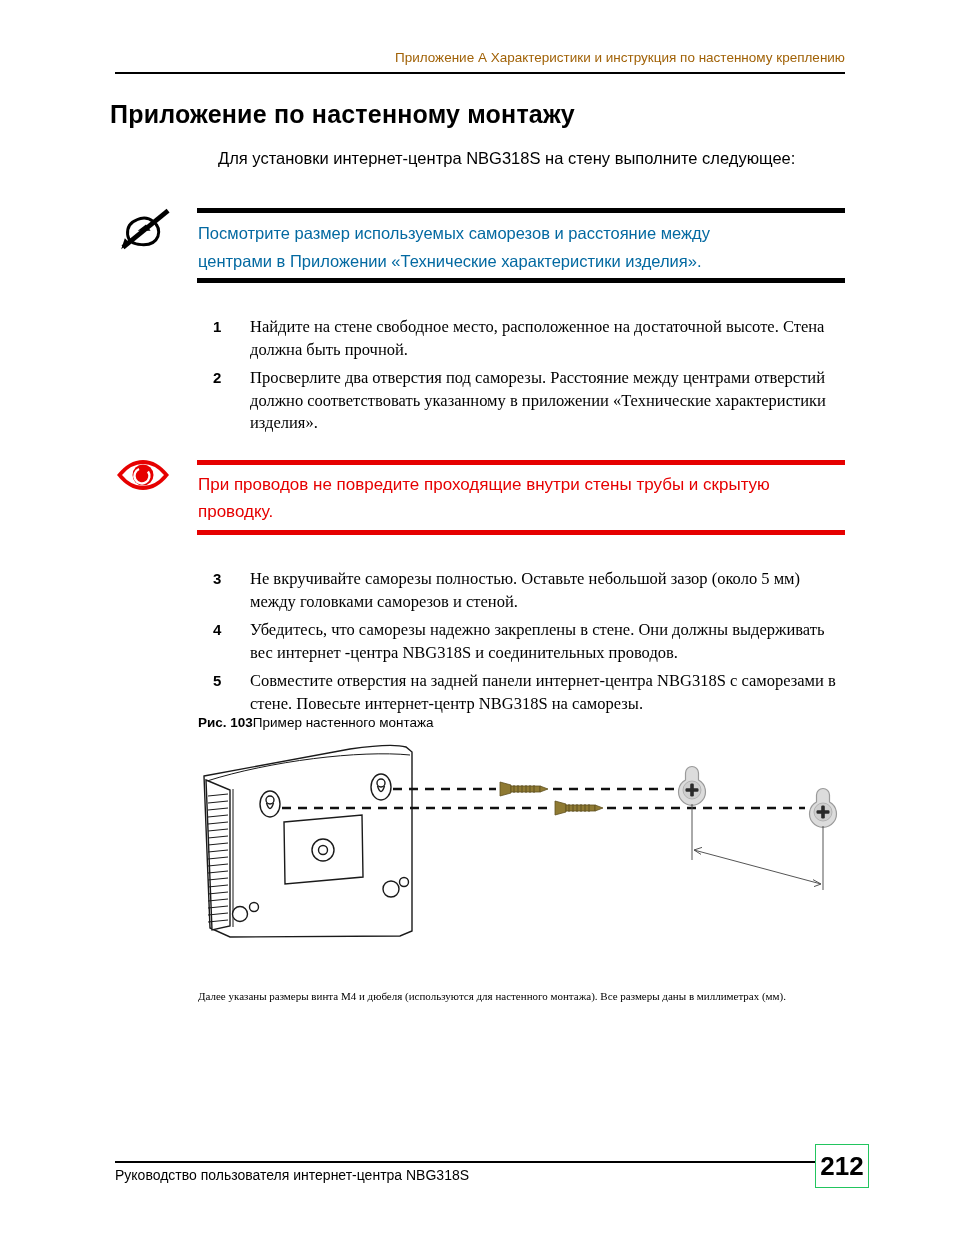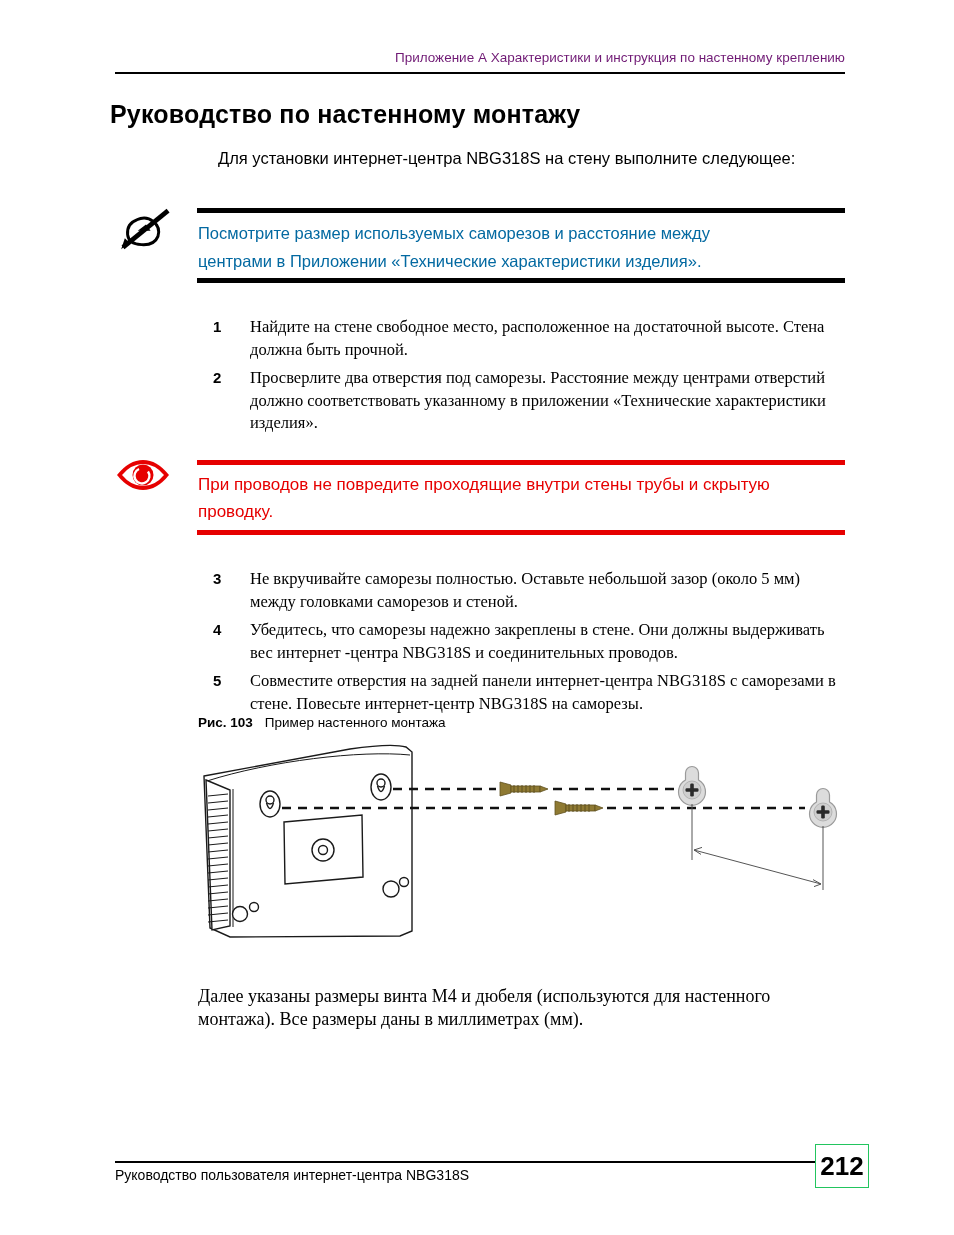--- a/index.html
+++ b/index.html
@@ -3,21 +3,21 @@
 <meta charset="utf-8">
 <style>
   html,body{margin:0;padding:0;}
   body{
     width:954px;height:1235px;position:relative;background:#ffffff;
     font-family:"Liberation Sans",sans-serif;color:#000;
     -webkit-font-smoothing:antialiased;overflow:hidden;
   }
   .abs{position:absolute;}
   
-  .header-text{top:50px;left:115px;width:730px;text-align:right;font-size:13.5px;color:#701a75;}
+  .header-text{top:50px;left:115px;width:730px;text-align:right;font-size:13.5px;color:#a16207;}
   .header-rule{top:72px;left:115px;width:730px;height:2px;background:#000;}
   
   .doc-title{top:100px;left:110px;font-size:25px;font-weight:bold;letter-spacing:.2px;}
   .intro{top:147px;left:198px;width:650px;font-family:Liberation Sans, sans-serif;font-size:16.5px;line-height:22px;margin-left:20px;}
   
   .note-bar{left:197px;width:648px;height:5px;background:#000;}
   .note-bar.top{top:208px;}
   .note-bar.bottom{top:278px;}
   .note-text{top:219px;left:198px;width:520px;font-size:16.5px;line-height:28px;color:#0369a1;}
   .note-icon{top:206px;left:118px;width:56px;height:46px;}
@@ -29,37 +29,37 @@
   .warn-icon{top:459px;left:116px;width:54px;height:32px;}
   
   .steps{left:213px;width:635px;}
   .steps.first{top:316px;}
   .steps.second{top:568px;}
   .step{display:flex;margin-bottom:6px;}
   .step-num{flex:0 0 22px;font-weight:bold;font-size:15px;padding-top:2px;}
   .step-text{font-family:"Liberation Serif",serif;font-size:16.5px;line-height:22.5px;width:610px;margin-left:15px;}
   
   .fig-caption{top:715px;left:198px;font-size:13.5px;}
-  .fig-caption .fig-label{font-weight:bold;margin-right:12px;text-align:center;}
+  .fig-caption .fig-label{font-weight:bold;text-align:center;}
   .figure-svg{top:736px;left:200px;}
   
-  .closing{top:985px;left:198px;width:628px;font-family:"Liberation Serif",serif;font-size:18px;line-height:22.5px;}
+  .closing{top:985px;left:198px;width:628px;font-family:"Liberation Serif",serif;font-size:11px;line-height:22.5px;}
   
   .footer-rule{top:1161px;left:115px;width:700px;height:1.5px;background:#000;}
   .footer-text{top:1167px;left:115px;font-size:14px;}
   .page-box{top:1144px;left:815px;width:52px;height:42px;border:1px solid #22c55e;
     display:flex;align-items:center;justify-content:center;font-size:26px;font-weight:bold;}
 </style>
 </head>
 <body>
 
 <div class="abs header-text">Приложение А Характеристики и инструкция по настенному креплению</div>
 <div class="abs header-rule"></div>
 
-<h1 class="abs doc-title" style="margin:0;">Руководство по настенному монтажу</h1>
+<h1 class="abs doc-title" style="margin:0;">Приложение по настенному монтажу</h1>
 <div class="abs intro">Для установки интернет-центра NBG318S на стену выполните следующее:</div>
 
 <div class="abs note-icon">
   <svg width="56" height="46" viewBox="0 0 60 50">
     <path d="M20,15 Q9,19 10,31 Q11,41 25,42 Q39,43 43,33 Q46,23 38,17 Q30,10 20,15 Z" fill="#fff" stroke="#000" stroke-width="3.2"></path>
     <path d="M21,27 L30,20 L35,27 Z" fill="#000"></path>
     <line x1="5" y1="45" x2="54" y2="5" stroke="#000" stroke-width="5"></line>
     <path d="M3,47 L12,40 L7,35 Z" fill="#000"></path>
   </svg>
 </div>

